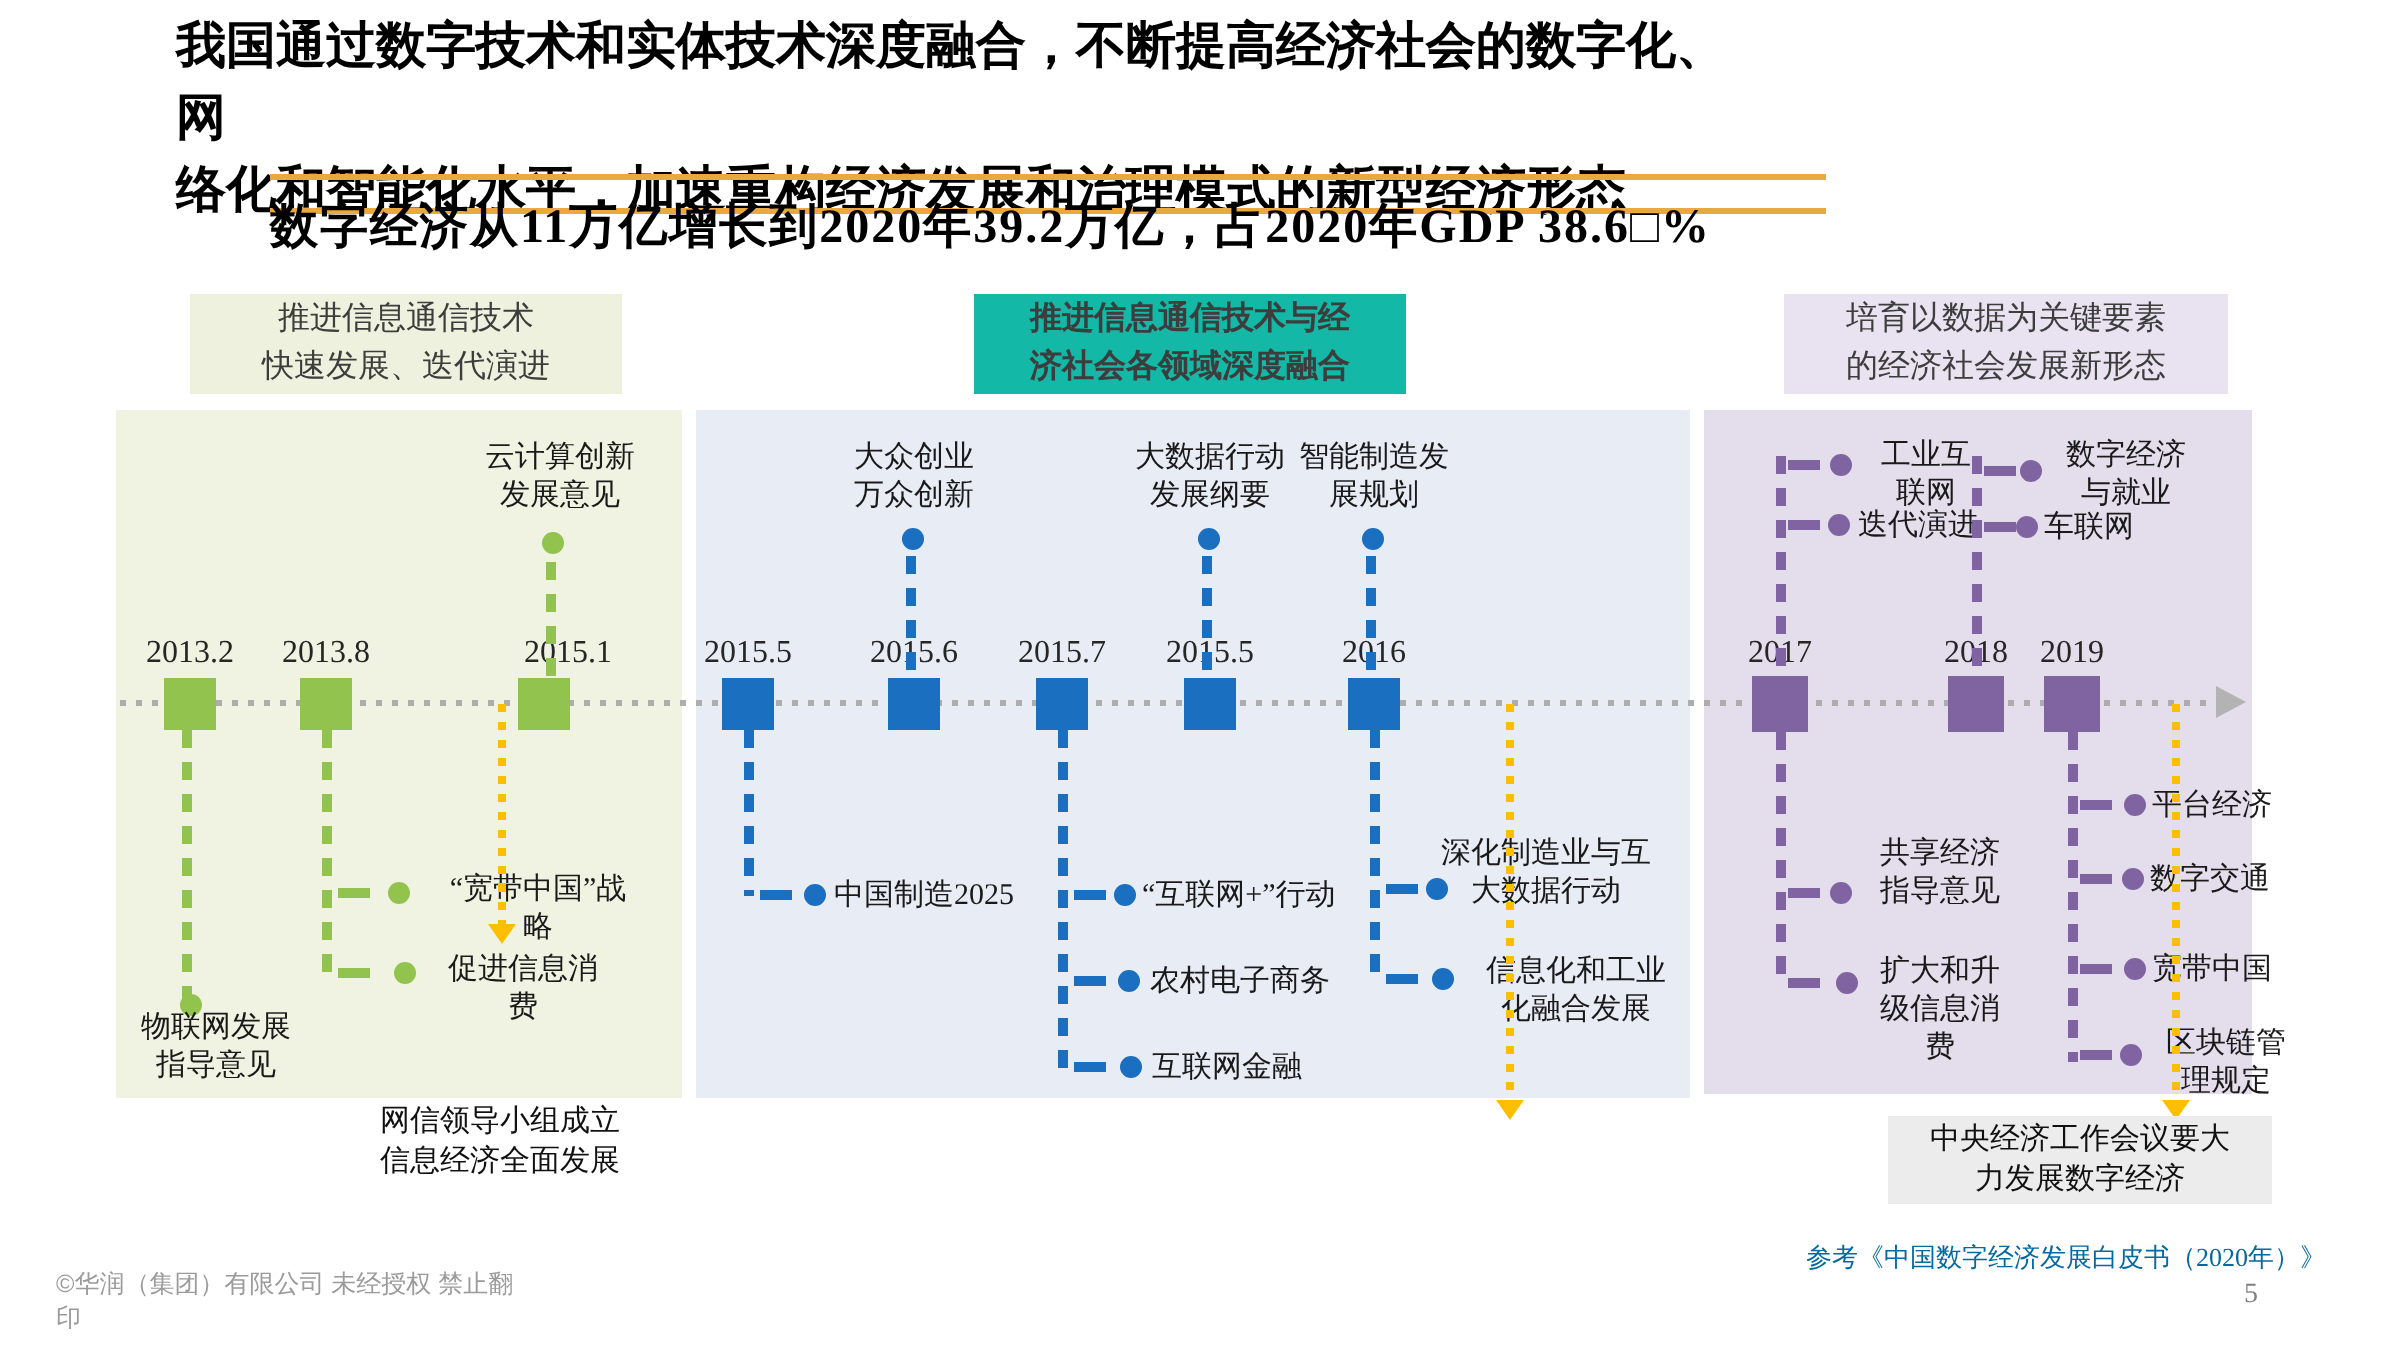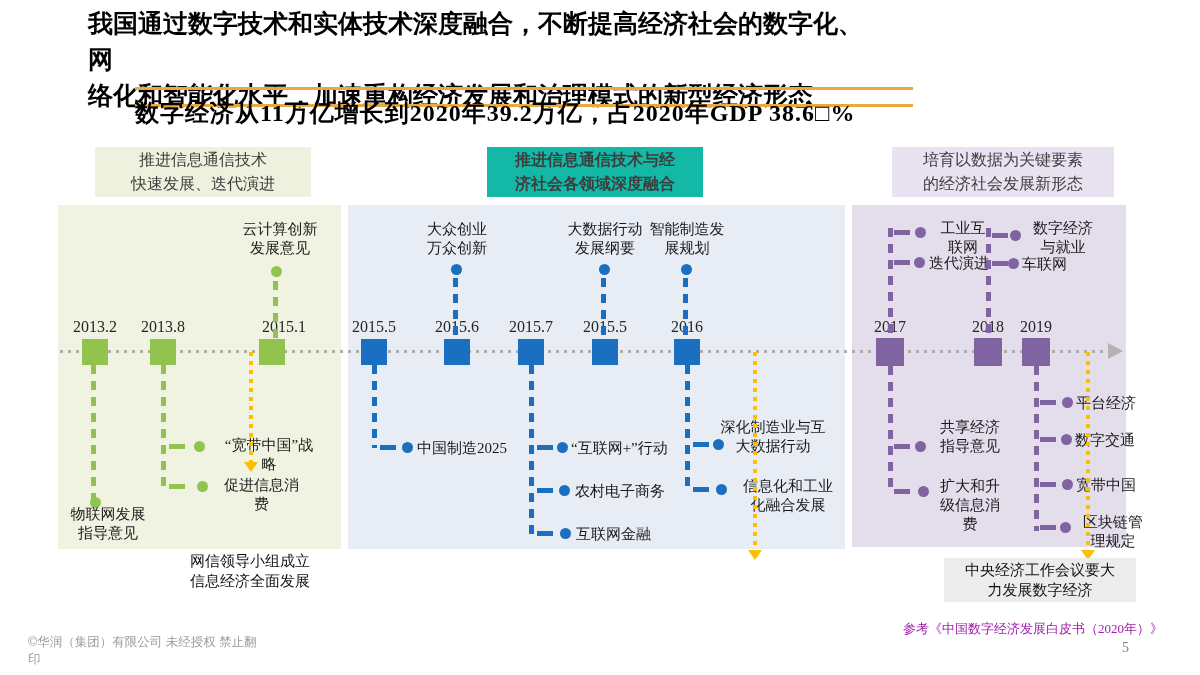--- a/index.html
+++ b/index.html
@@ -53,21 +53,21 @@
   .yhead{width:0;height:0;border-left:7px solid transparent;border-right:7px solid transparent;
          border-top:10px solid #fcbf00;}
 
   .lbl{font-size:15px;line-height:19px;color:#1a1a1a;}
   .graybox{background:#ececec;display:flex;align-items:center;justify-content:center;
            text-align:center;font-size:15px;line-height:20px;color:#111;}
   .callout-plain{font-size:15px;line-height:20px;color:#111;text-align:center;}
 
   .copyright{left:28px;top:634px;width:270px;font-size:12.5px;line-height:17px;color:#9b9b9b;
              font-family:"Liberation Sans","DejaVu Sans",sans-serif;}
-  .reference{left:903px;top:620px;font-size:13px;color:#a21caf;white-space:nowrap;}
+  .reference{left:903px;top:620px;font-size:13px;color:#0369a1;white-space:nowrap;}
   .pagenum{left:1122px;top:640px;font-size:14px;color:#7f7f7f;}
 </style>
 </head>
 <body>
 
 <div class="slide">
 
   <div class="abs title pre">我国通过数字技术和实体技术深度融合，不断提高经济社会的数字化、
 网
 络化和智能化水平，加速重构经济发展和治理模式的新型经济形态</div>

